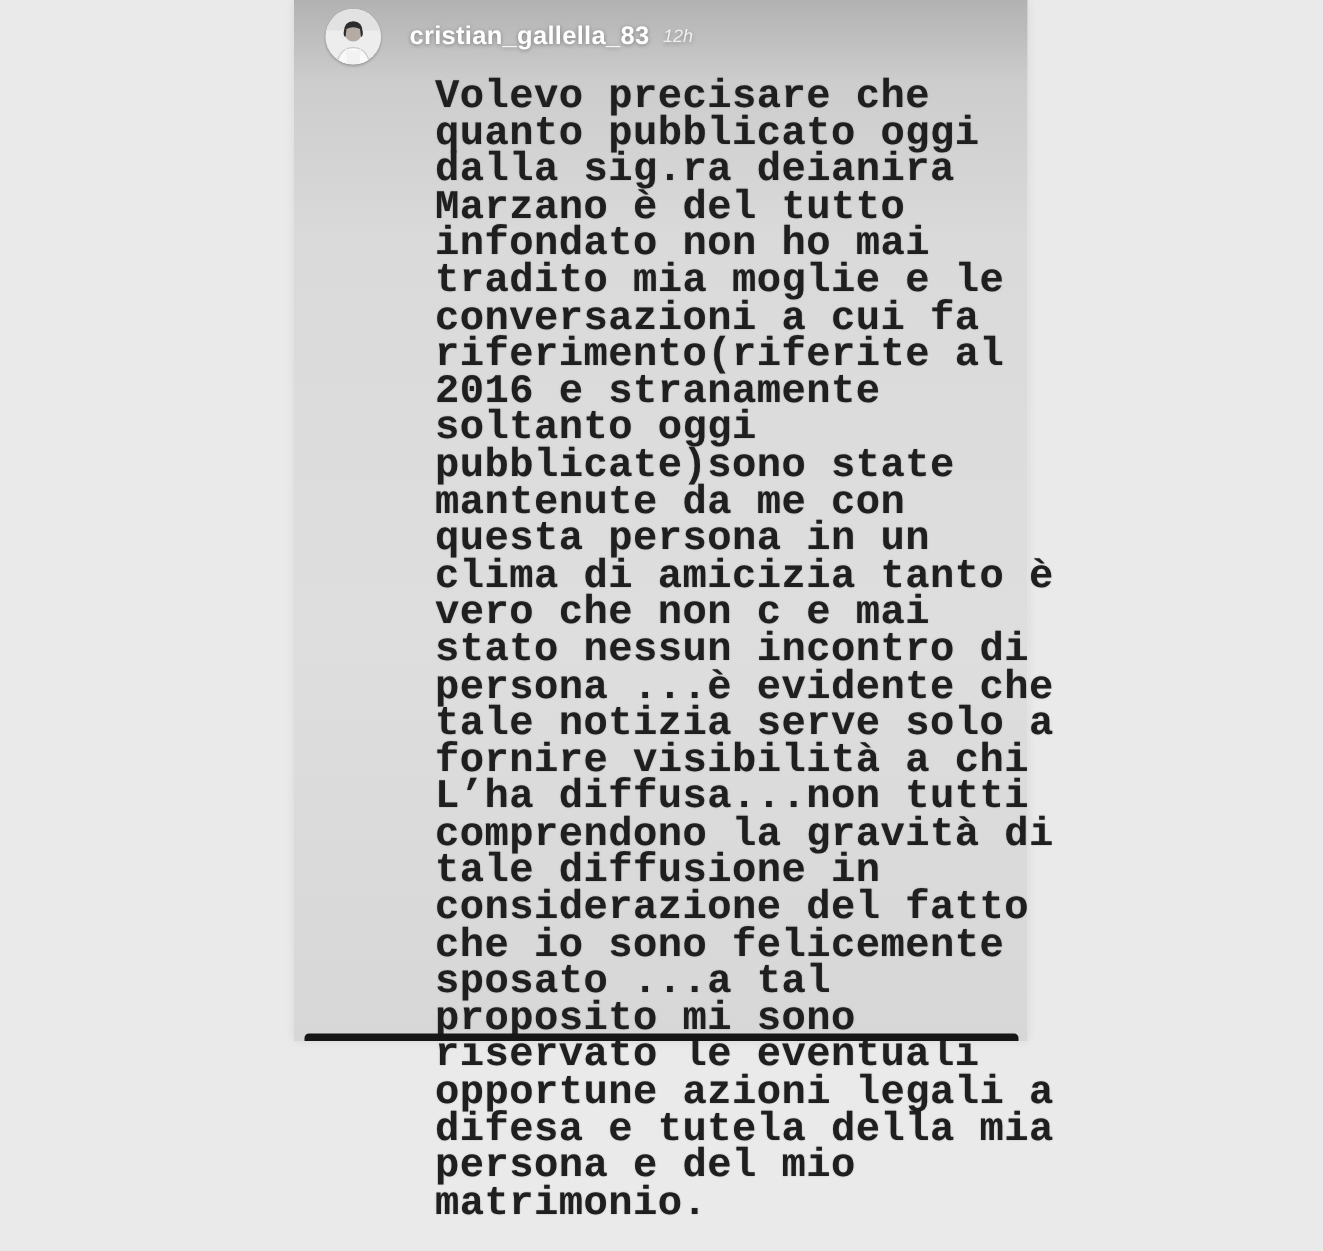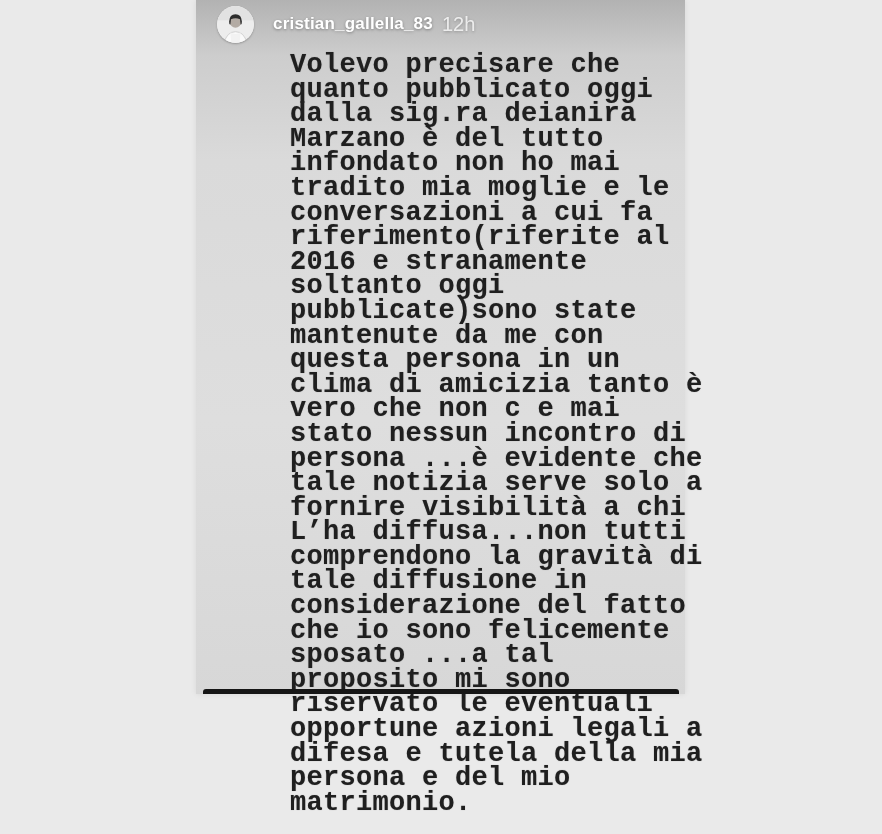--- a/index.html
+++ b/index.html
@@ -55,22 +55,23 @@
     color: #ffffff;
     font-weight: bold;
     font-size: 17px;
     letter-spacing: 0.2px;
     text-shadow: 0 1px 3px rgba(0,0,0,0.35);
     cursor: pointer;
   }
   .timestamp {
     margin-left: 9px;
     color: rgba(255,255,255,0.78);
-    font-size: 20px;
+    font-size: 12px;
     text-shadow: 0 1px 3px rgba(0,0,0,0.25);
+    font-style: italic;
   }
   .story-text {
     position: absolute;
     top: 53px;
     left: 94px;
     width: 380px;
     font-family: "Liberation Mono", "DejaVu Sans Mono", monospace;
     font-weight: bold;
     font-size: 27px;
     line-height: 24.6px;

